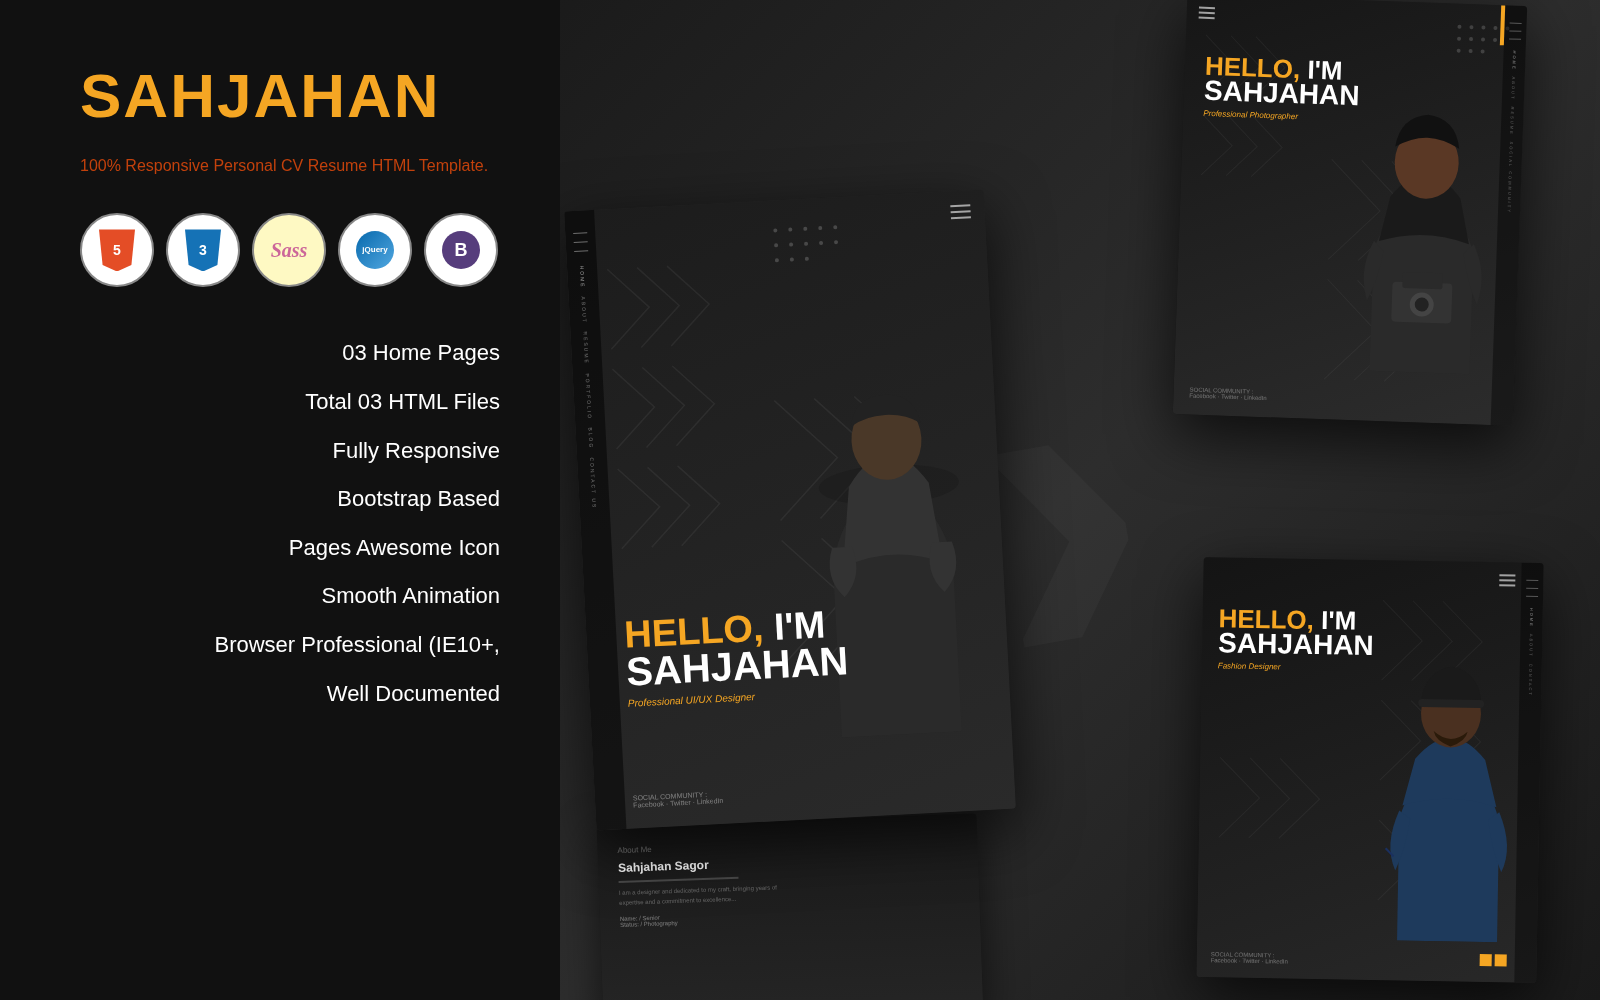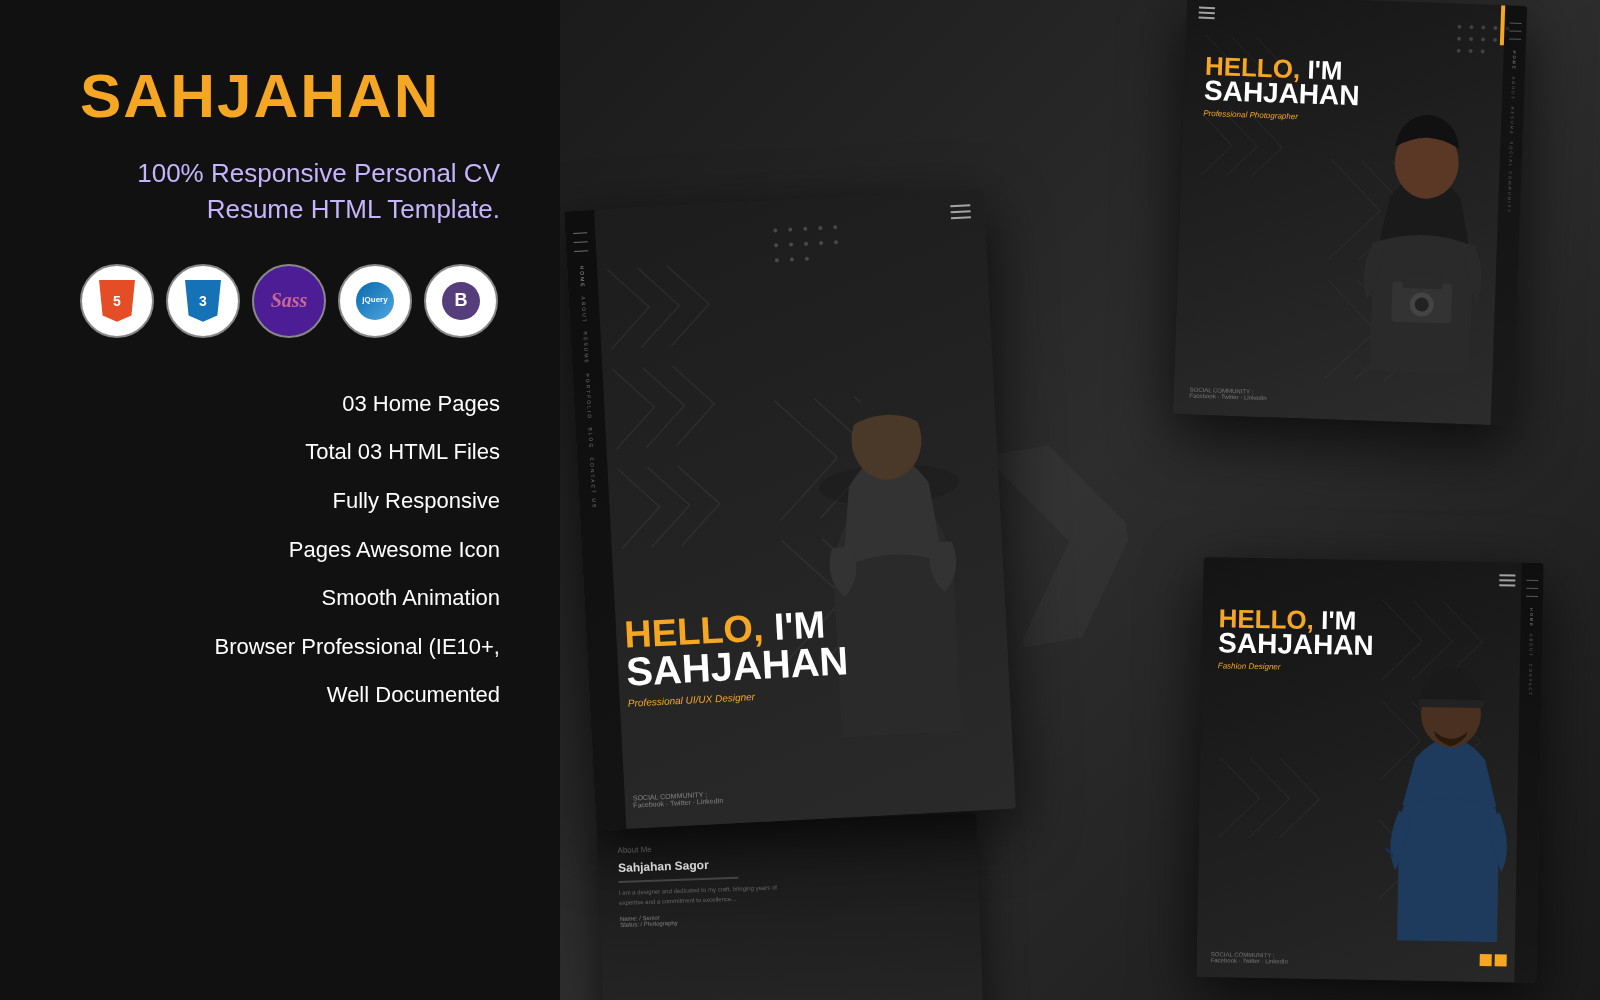--- a/index.html
+++ b/index.html
@@ -28,26 +28,25 @@
     .brand-title {
       font-size: 62px;
       font-weight: 900;
       color: #f5a623;
       letter-spacing: 2px;
       margin-bottom: 24px;
       font-family: 'Arial Black', Arial, sans-serif;
     }
 
     .subtitle {
-      font-size: 26px;
-      color: #c4b5fd;
+      font-size: 16px;
+      color: #c2410c;
       line-height: 1.4;
       margin-bottom: 36px;
       font-weight: 400;
-      text-align: right;
     }
 
     
     .tech-badges {
       display: flex;
       gap: 12px;
       margin-bottom: 42px;
       align-items: center;
     }
 
@@ -67,21 +66,21 @@
 
     .badge-html {
       background: #fff;
       border-color: #888;
     }
     .badge-css {
       background: #fff;
       border-color: #888;
     }
     .badge-sass {
-      background: #4c1d95;
+      background: #fef9c3;
       border-color: #888;
     }
     .badge-jquery {
       background: #fff;
       border-color: #888;
     }
     .badge-bootstrap {
       background: #fff;
       border-color: #888;
     }
@@ -308,20 +307,21 @@
       <div class="bootstrap-circle">
         <span class="bootstrap-text">B</span>
       </div>
     </div>
   </div>
 
   <ul class="feature-list">
     <li>03 Home Pages</li>
     <li>Total 03 HTML Files</li>
     <li>Fully Responsive</li>
+    <li>Bootstrap Based</li>
     <li>Pages Awesome Icon</li>
     <li>Smooth Animation</li>
     <li>Browser Professional (IE10+,</li>
     <li>Well Documented</li>
   </ul>
 </div>
 
 <div class="right-panel">
   <div class="mockup-area">
 

